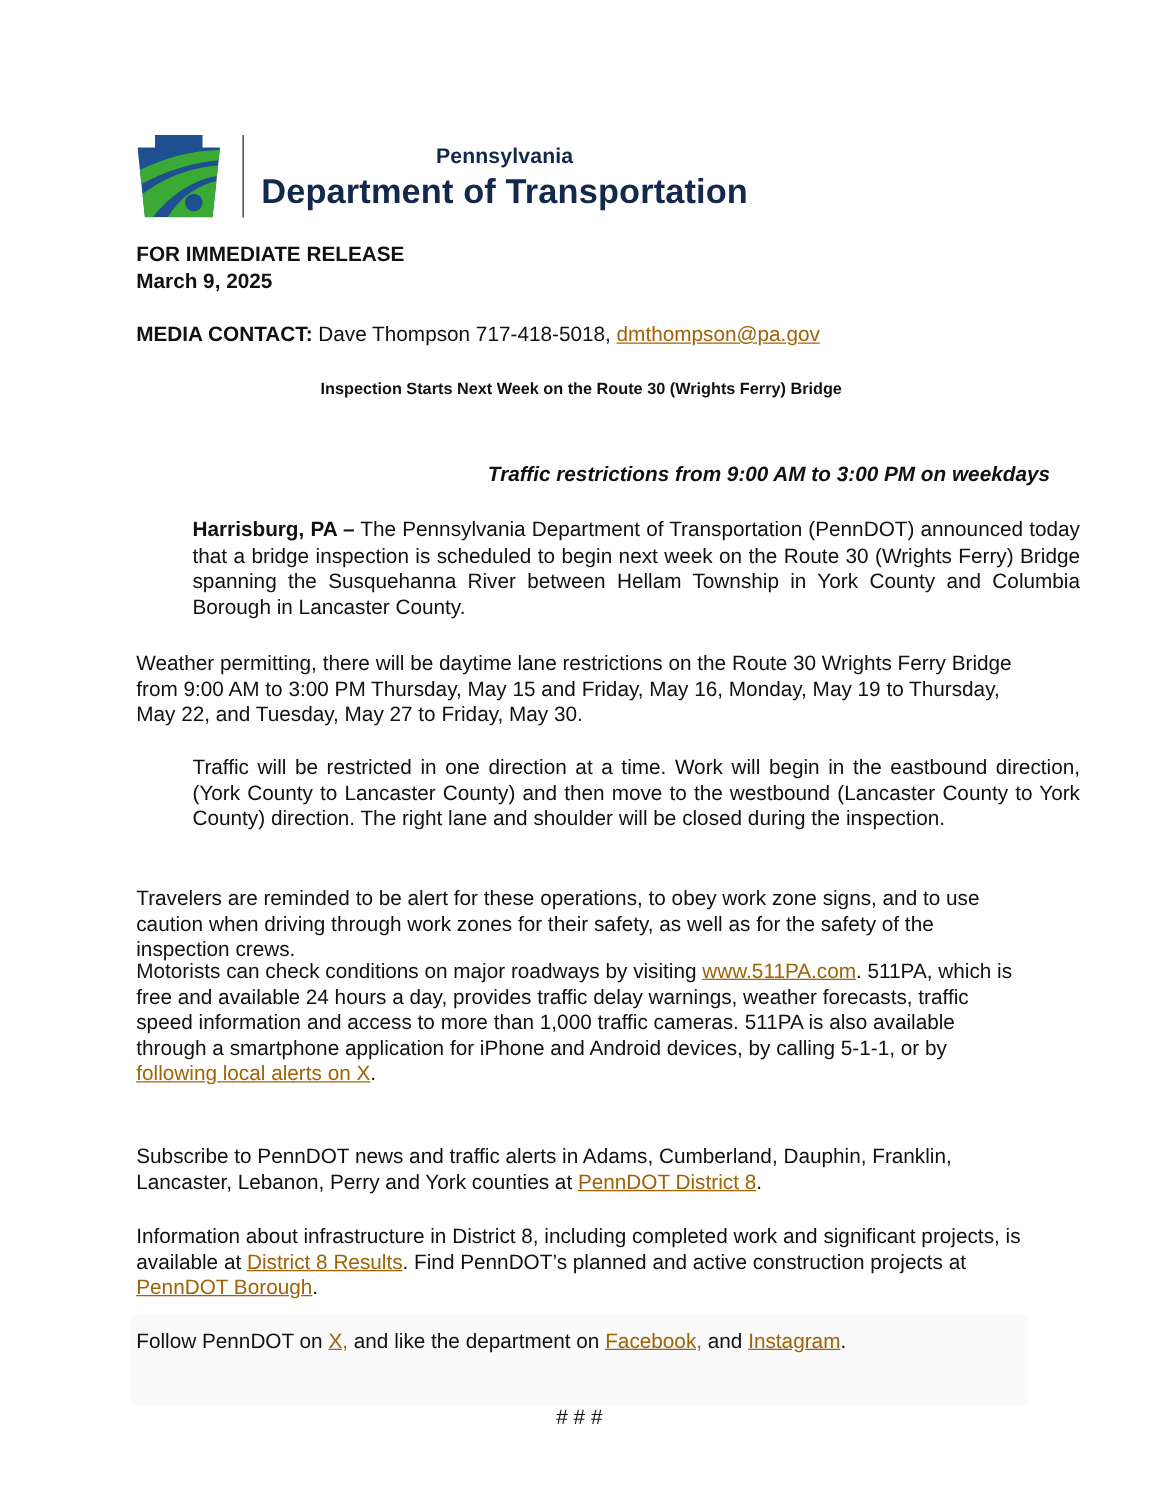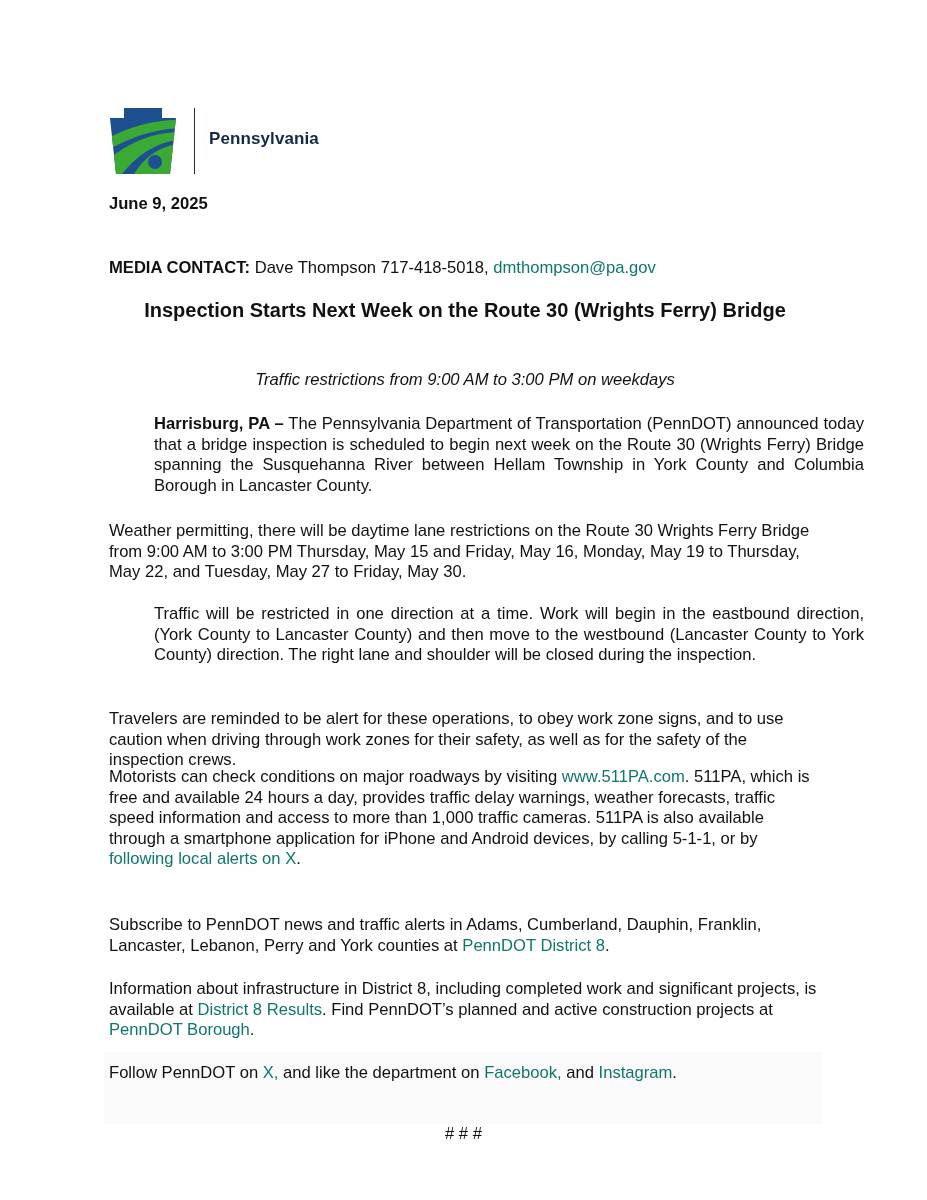--- a/index.html
+++ b/index.html
@@ -13,24 +13,24 @@
     .logo svg { display: block; }
     .logo-divider { width: 1px; height: 66px; background: #1b2a4a; margin: 0 14px 0 16px; }
     .logo-text { display: flex; flex-direction: column; color: #12284c; line-height: 1; align-items: center; }
     .logo-line1 { font-size: 17px; font-weight: bold; margin-bottom: 6px; letter-spacing: 0.1px; }
     .logo-line2 { font-size: 27.5px; font-weight: bold; letter-spacing: 0.1px; }
 
     .block { position: absolute; left: 109px; width: 710px; line-height: 20.6px; }
     .bold { font-weight: bold; }
     .release { top: 194px; font-weight: bold; }
     .contact { top: 258px; }
-    .title { position: absolute; left: 90px; width: 750px; top: 298px; text-align: center; font-weight: bold; font-size: 20px; line-height: 25px; }
-    .subtitle { position: absolute; left: 90px; width: 750px; top: 370px; text-align: center; font-style: italic; }
+    .title { position: absolute; left: 90px; width: 750px; top: 298px; text-align: center; font-weight: bold; font-size: 13px; line-height: 25px; }
+    .subtitle { position: absolute; left: 90px; width: 750px; top: 370px; text-align: right; font-style: italic; font-weight: bold; }
     .justify { text-align: justify; margin-left: 45px; }
-    a.link { color: #0f766e; }
+    a.link { color: #a16207; text-decoration: underline; }
     .p1 { top: 414px; }
     .p2 { top: 521px; }
     .p3 { top: 604px; }
     .p4 { top: 709px; }
     .p5 { top: 767px; }
     .p6 { top: 915px; }
     .p7 { top: 979px; }
     .p8 { top: 1063px; }
     .endmark { position: absolute; left: 0; width: 927px; top: 1124px; text-align: center; }
     .shade { position: absolute; left: 104px; top: 1052px; width: 718px; height: 72px; background: #fafafa; }
@@ -51,25 +51,27 @@
         <rect x="0" y="0" width="70" height="66" fill="#1d4f91"></rect>
         <path d="M0,30 Q35,12 70,12 L70,20 Q35,22 0,42 Z" fill="#3aaa35"></path>
         <path d="M0,52 Q30,26 70,24 L70,32 Q38,36 14,66 L0,66 Z" fill="#3aaa35"></path>
         <path d="M26,66 Q42,40 70,36 L70,66 Z" fill="#3aaa35"></path>
         <circle cx="47" cy="54" r="7" fill="#1d4f91"></circle>
       </g>
     </svg>
     <div class="logo-divider"></div>
     <div class="logo-text">
       <span class="logo-line1">Pennsylvania</span>
+      <span class="logo-line2">Department of Transportation</span>
     </div>
   </div>
 
   <div class="block release">
-    <div>June 9, 2025</div>
+    <div>FOR IMMEDIATE RELEASE</div>
+    <div>March 9, 2025</div>
   </div>
 
   <div class="block contact">
     <span class="bold">MEDIA CONTACT:</span><span> Dave Thompson 717-418-5018, </span><a class="link">dmthompson@pa.gov</a>
   </div>
 
   <div class="title">
     <div>Inspection Starts Next Week on the Route 30 (Wrights Ferry) Bridge</div>
   </div>
 

